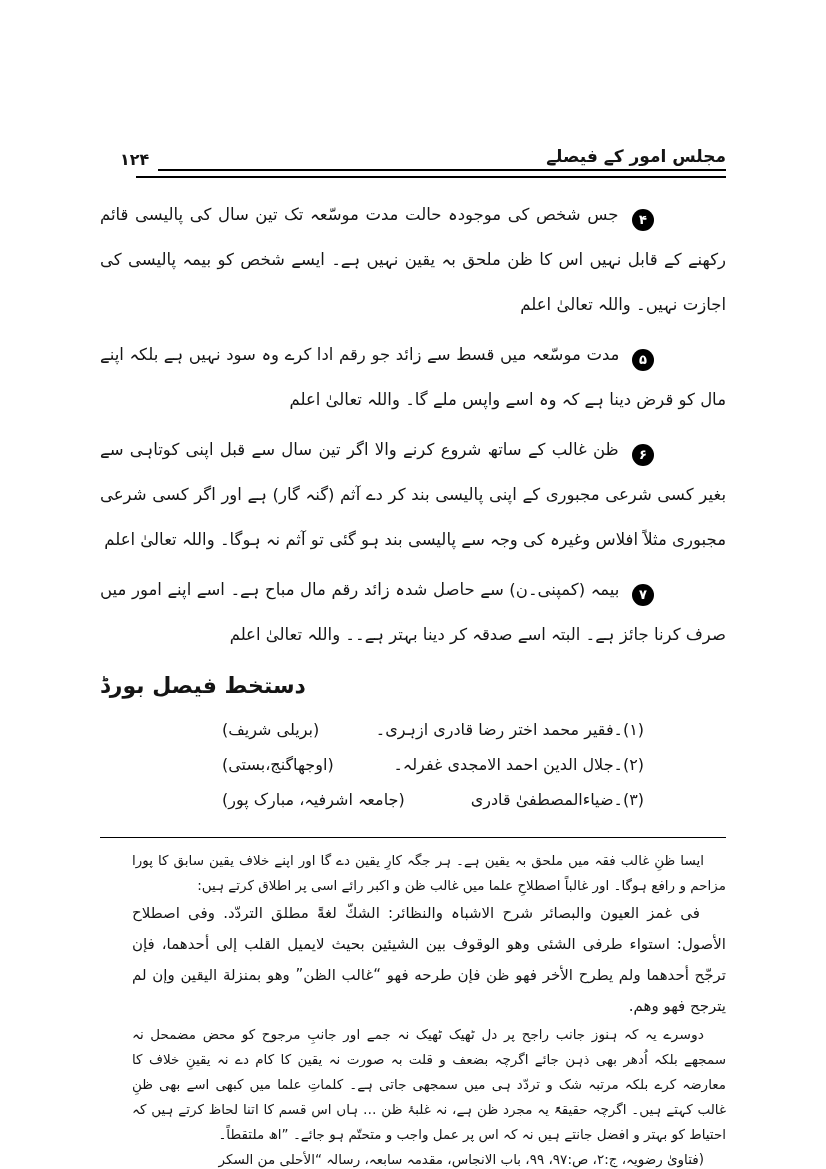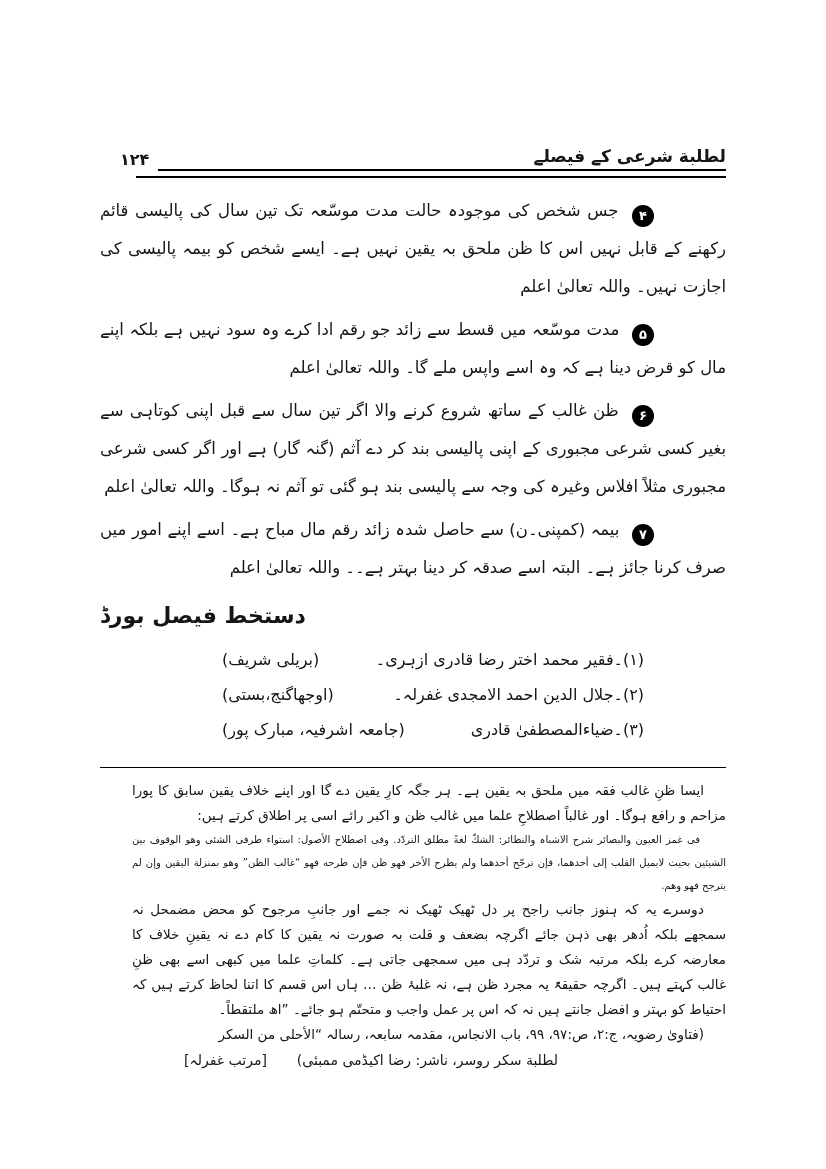--- a/index.html
+++ b/index.html
@@ -35,21 +35,21 @@
     height: 2px; background: #000;
   }
   .rule-bottom {
     position: absolute; top: 30px; left: 36px; right: 0;
     height: 1.5px; background: #000;
   }
 
   
   .ruling {
     font-size: 16.5px;
-    line-height: 38px;
+    line-height: 45px;
     text-align: justify;
     text-indent: 72px;
     margin-bottom: 5px;
   }
   .num-circle {
     display: inline-flex;
     width: 22px; height: 22px;
     background: #000; color: #fff;
     border-radius: 50%;
     align-items: center; justify-content: center;
@@ -82,22 +82,22 @@
     margin: 20px 0 10px 0;
   }
   .footnote p {
     font-size: 13.5px;
     line-height: 25px;
     text-align: justify;
     text-indent: 22px;
     margin-left: 32px;
   }
   .footnote .arabic {
-    font-size: 10px;
-    line-height: 23px;
+    font-size: 15px;
+    line-height: 31px;
     text-indent: 26px;
   }
   .fn-lead { font-weight: normal; font-size: 14px; }
   .citation-l1 {
     font-size: 14px;
     line-height: 26px;
     text-align: right;
     text-indent: 14px;
   }
   .citation-row {
@@ -108,21 +108,21 @@
     font-size: 14px;
     line-height: 26px;
   }
 </style>
 </head>
 <body>
 
 <div class="page">
 
   <div class="header">
-    <span class="header-title">لطلبة شرعی کے فیصلے</span>
+    <span class="header-title">مجلس امور کے فیصلے</span>
     <span class="page-num">۱۲۴</span>
     <div class="rule-top"></div>
     <div class="rule-bottom"></div>
   </div>
 
   <div>
     <p class="ruling">
       <span class="num-circle">۴</span>
       <span>جس شخص کی موجودہ حالت مدت موسّعہ تک تین سال کی پالیسی قائم رکھنے کے قابل نہیں اس کا ظن ملحق بہ یقین نہیں ہے۔ ایسے شخص کو بیمہ پالیسی کی اجازت نہیں۔ واللہ تعالیٰ اعلم</span>
     </p>

